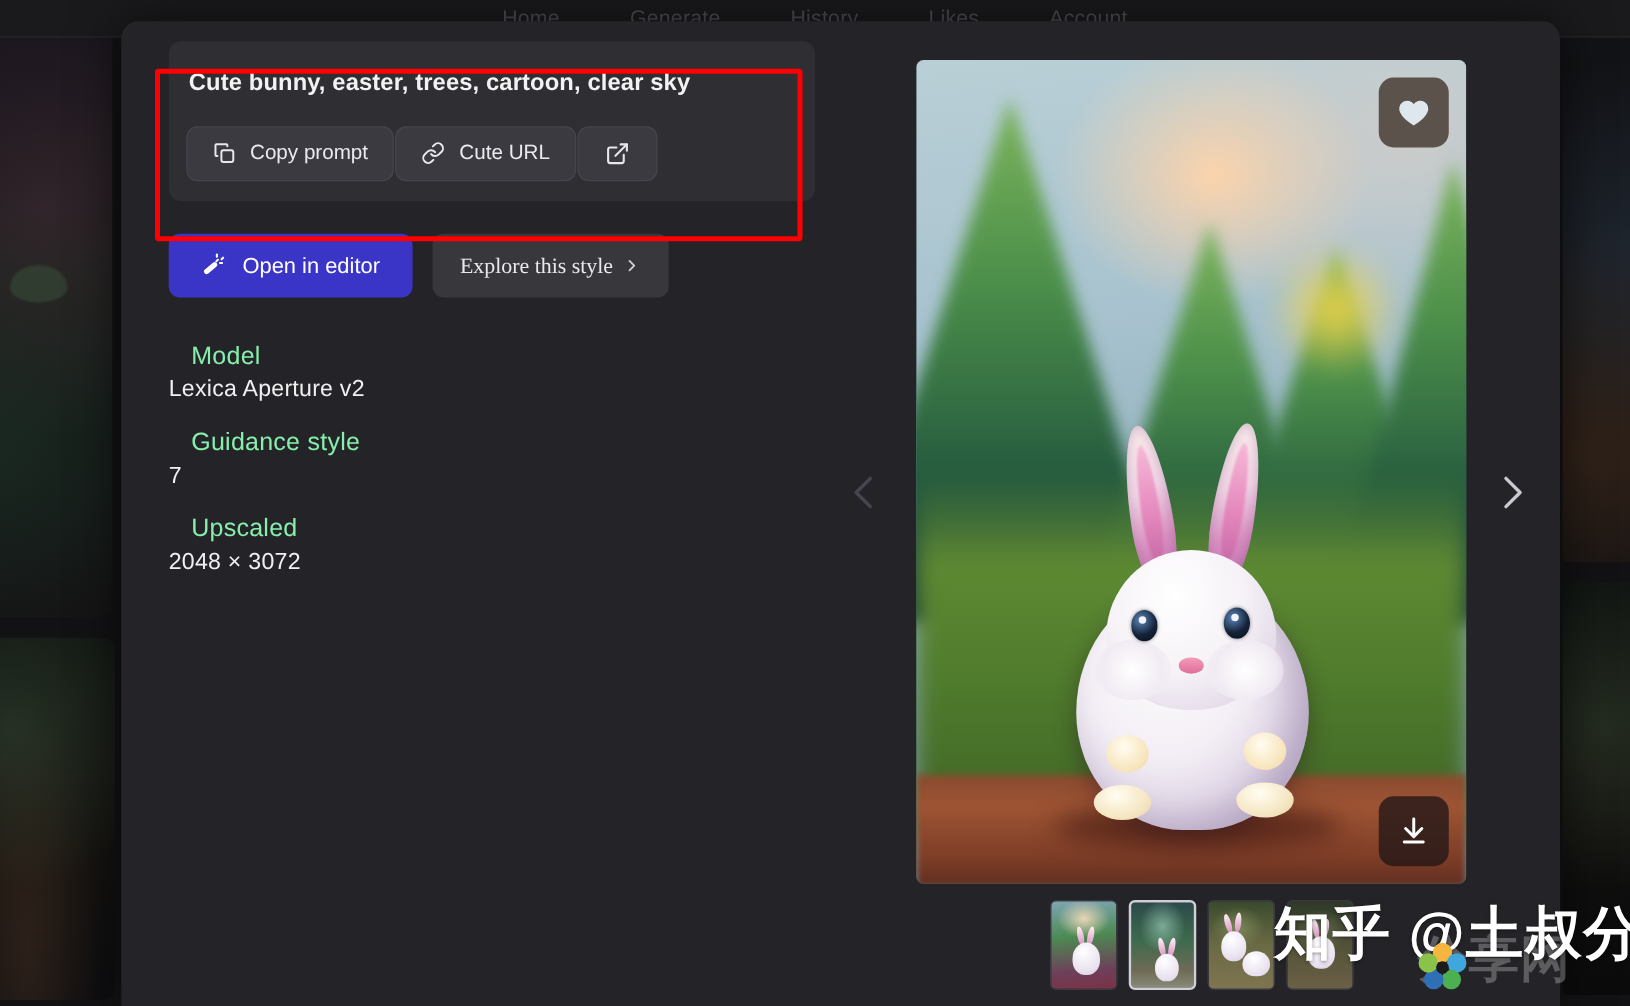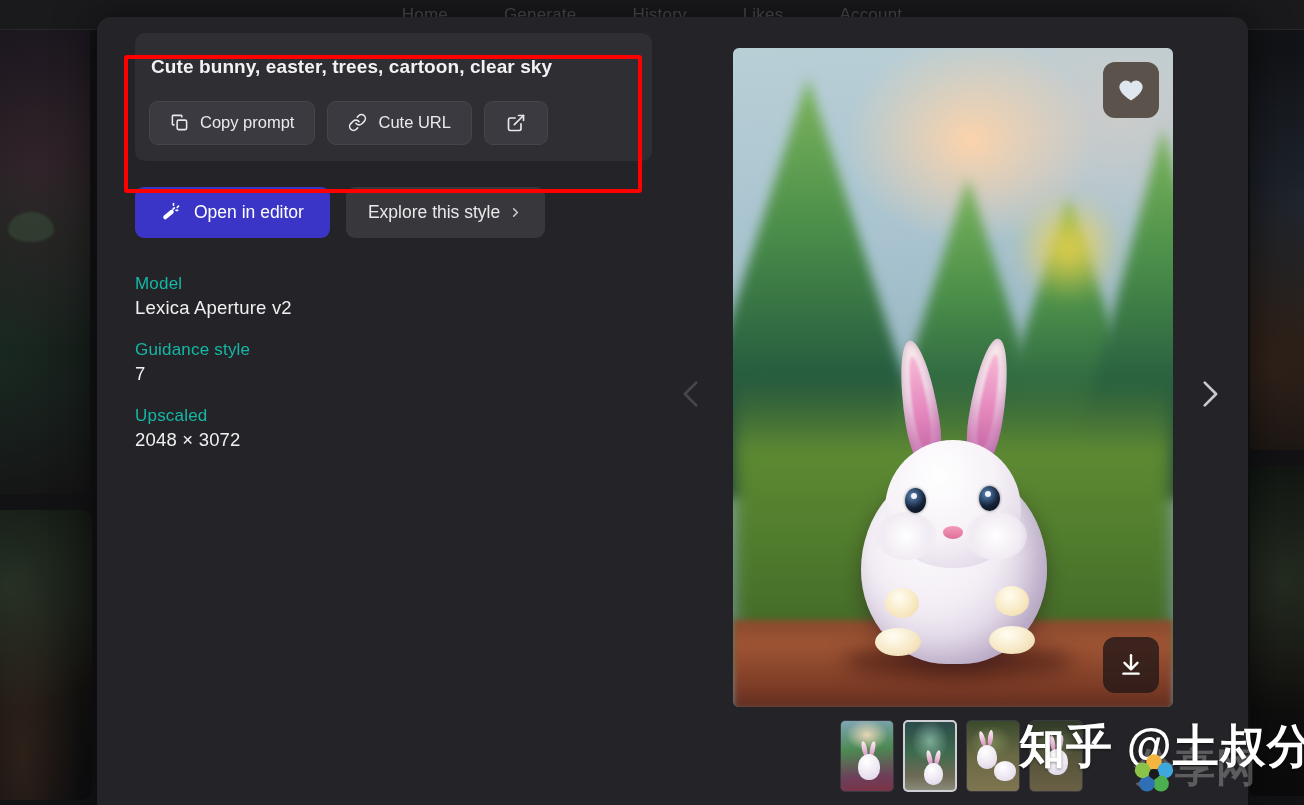--- a/index.html
+++ b/index.html
@@ -124,21 +124,21 @@
   #prompt-text {
     color: #f2f2f4;
     font-size: 19px;
     line-height: 1.25;
     letter-spacing: 0.1px;
     padding-left: 2px;
     font-weight: bold;
   }
   #prompt-actions {
     display: flex;
-    gap: 12px;
+    gap: 1px;
     margin-top: 22px;
   }
   .pill {
     display: flex;
     align-items: center;
     gap: 11px;
     background: #3a3a40;
     border: 1px solid #45454c;
     border-radius: 9px;
     height: 44px;
@@ -188,30 +188,32 @@
     display: flex;
     align-items: center;
     gap: 8px;
     height: 51px;
     padding: 0 22px;
     background: #37373c;
     border-radius: 9px;
     color: #e9e9ec;
     font-size: 17.5px;
     cursor: pointer;
+    font-family: Liberation Serif, serif;
   }
 
   
   #meta { margin-top: 36px; }
   .meta-block { margin-bottom: 21px; }
   .meta-label {
-    color: #14b8a6;
-    font-size: 17px;
+    color: #86efac;
+    font-size: 20px;
     margin-bottom: 3px;
     letter-spacing: 0.2px;
+    margin-left: 18px;
   }
   .meta-value {
     color: #f0f0f2;
     font-size: 18.5px;
     letter-spacing: 0.2px;
   }
 
   
   #image-panel {
     position: absolute;

